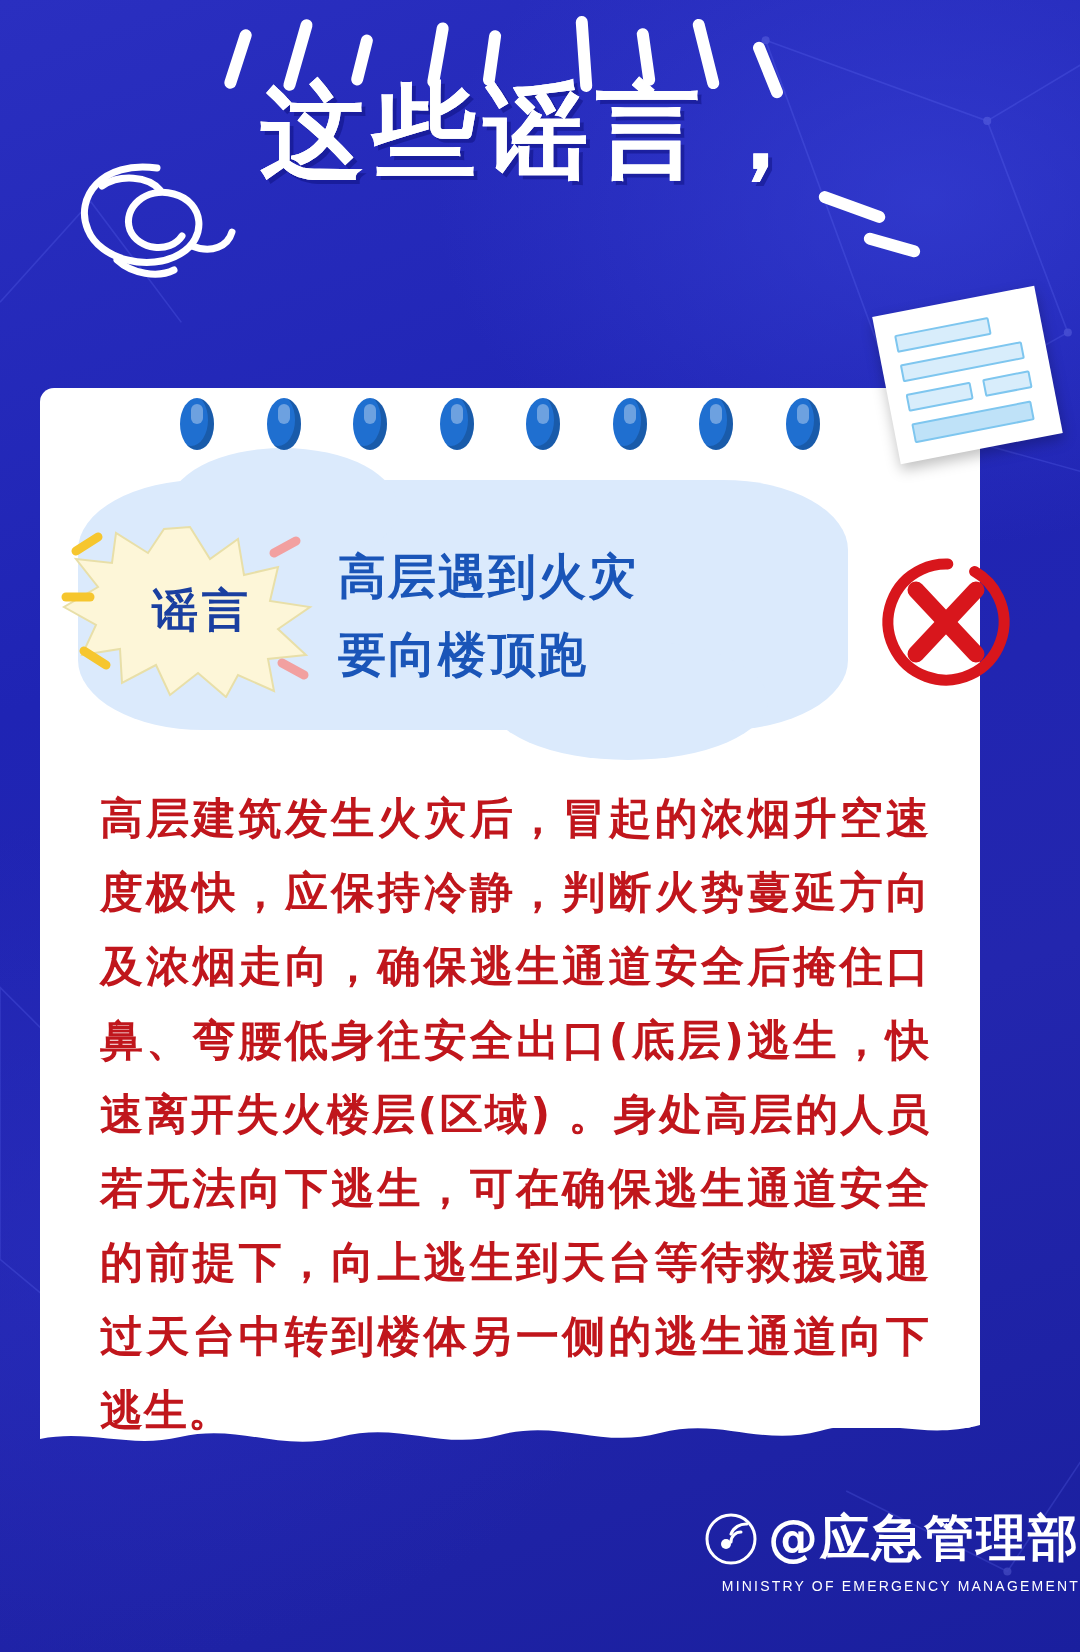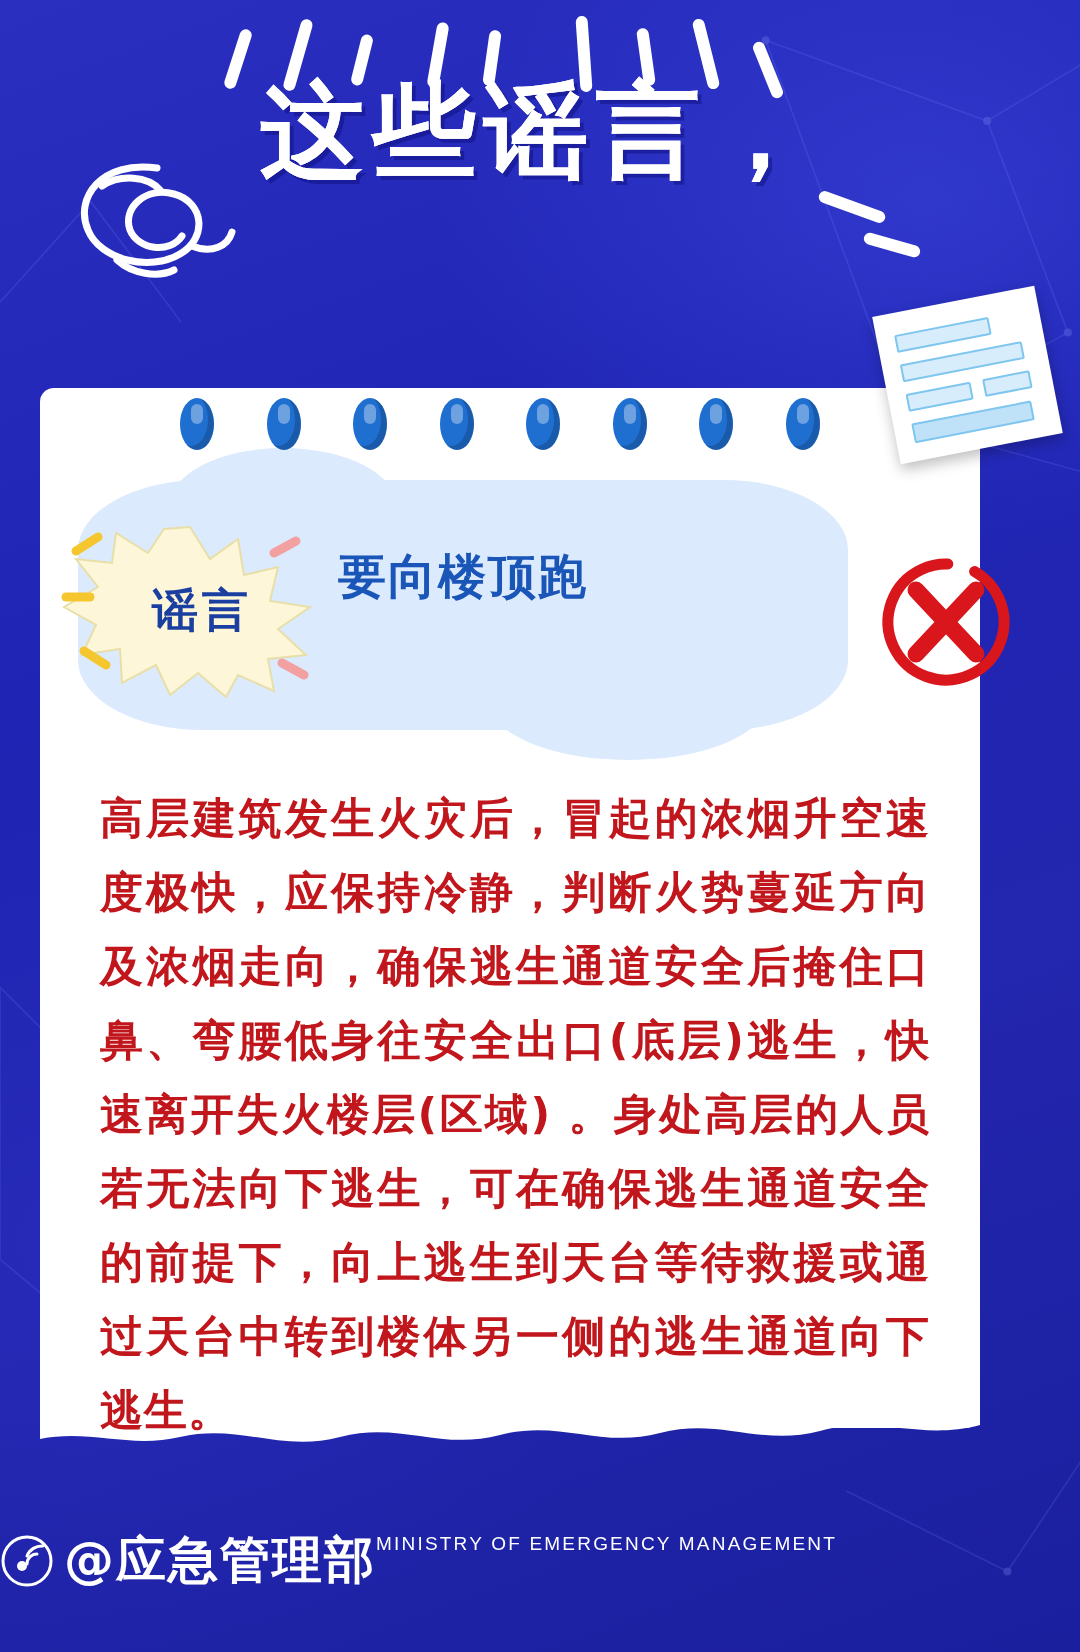--- a/index.html
+++ b/index.html
@@ -256,41 +256,41 @@
     text-shadow: 3px 3px 0 rgba(255,255,255,0.85);
   }
 
   
   .footer {
     position: absolute;
     left: 0;
     bottom: 58px;
     width: 1080px;
     display: flex;
-    flex-direction: row;
-    align-items: flex-start;
+    flex-direction: column;
+    align-items: flex-end;
     z-index: 6;
     margin-top: 20px;
   }
   .footer-row {
     display: flex;
     align-items: center;
     justify-content: center;
   }
   .footer-name {
     font-family: "DejaVu Sans", "Liberation Sans", sans-serif;
     font-weight: bold;
     font-size: 50px;
     color: #ffffff;
     letter-spacing: 2px;
   }
   .footer-sub {
     margin-top: 6px;
     font-family: "Liberation Sans", sans-serif;
-    font-size: 19px;
+    font-size: 14px;
     color: #ffffff;
     letter-spacing: 2.2px;
   }
 </style>
 </head>
 <body>
 
 <div class="poster">
 
   <svg class="bg-lines" viewBox="0 0 1080 1652" preserveAspectRatio="none">
@@ -377,20 +377,21 @@
       <line x1="24" y1="128" x2="46" y2="142"></line>
     </g>
     <g stroke="#f2a0a0" stroke-width="9" stroke-linecap="round">
       <line x1="214" y1="30" x2="236" y2="18"></line>
       <line x1="222" y1="140" x2="244" y2="152"></line>
     </g>
   </svg>
   <div class="burst-label">谣言</div>
 
   <div class="rumor-text">
+    <div>高层遇到火灾</div>
     <div>要向楼顶跑</div>
   </div>
 
   <svg class="cross-mark" viewBox="0 0 140 140">
     <circle cx="70" cy="70" r="58" fill="none" stroke="#d8161c" stroke-width="11" stroke-dasharray="300 28" stroke-linecap="round" transform="rotate(-25 70 70)"></circle>
     <g stroke="#d8161c" stroke-width="17" stroke-linecap="round">
       <line x1="40" y1="38" x2="100" y2="102"></line>
       <line x1="100" y1="38" x2="40" y2="102"></line>
     </g>
   </svg>

